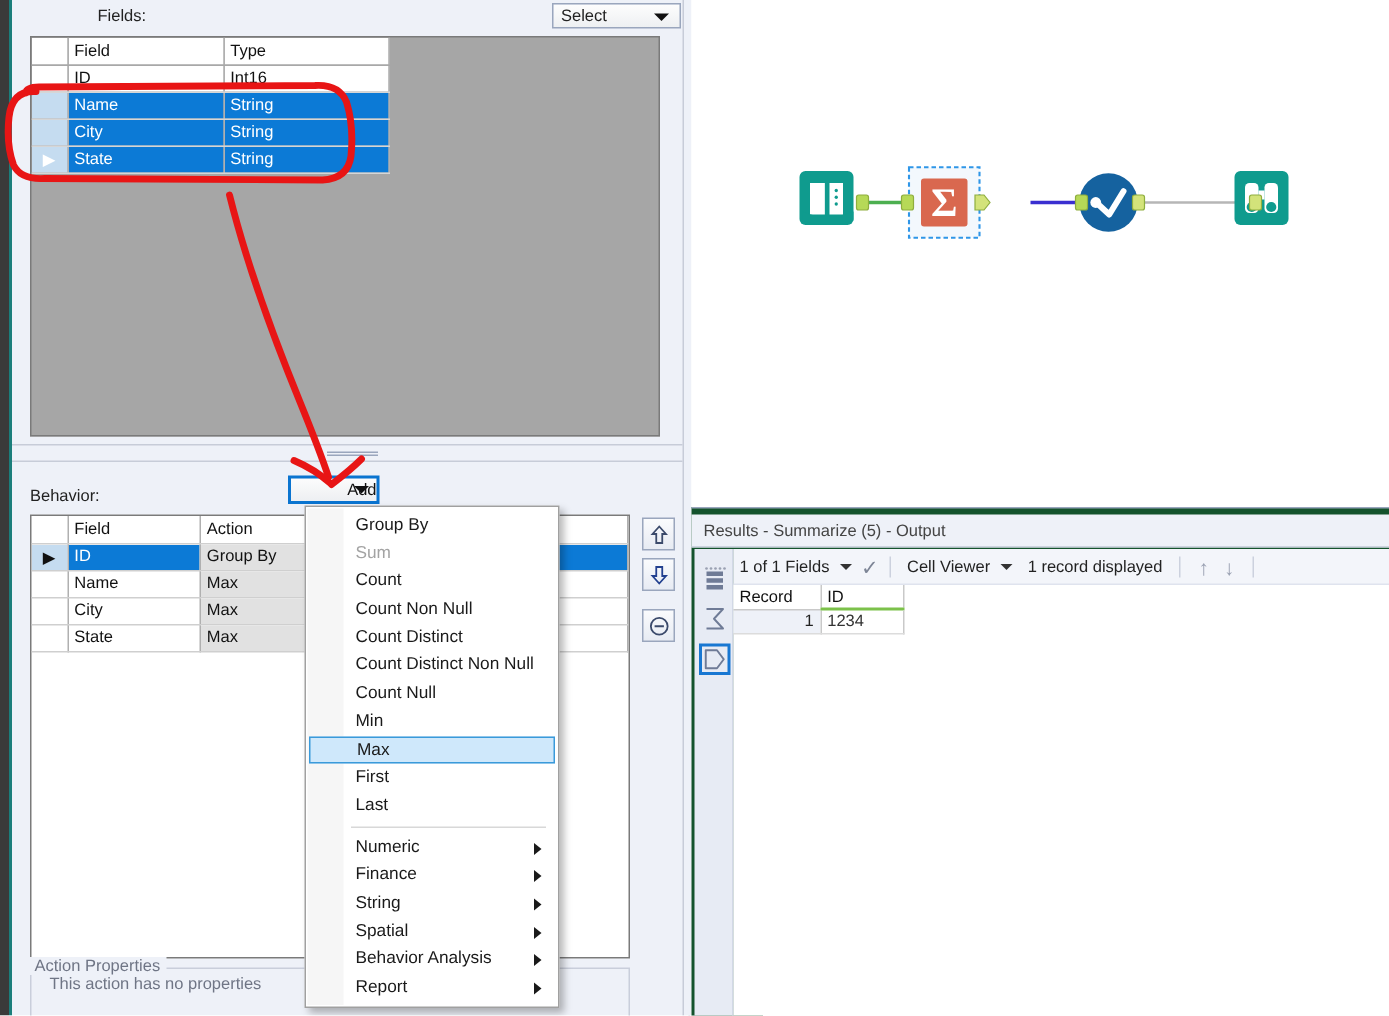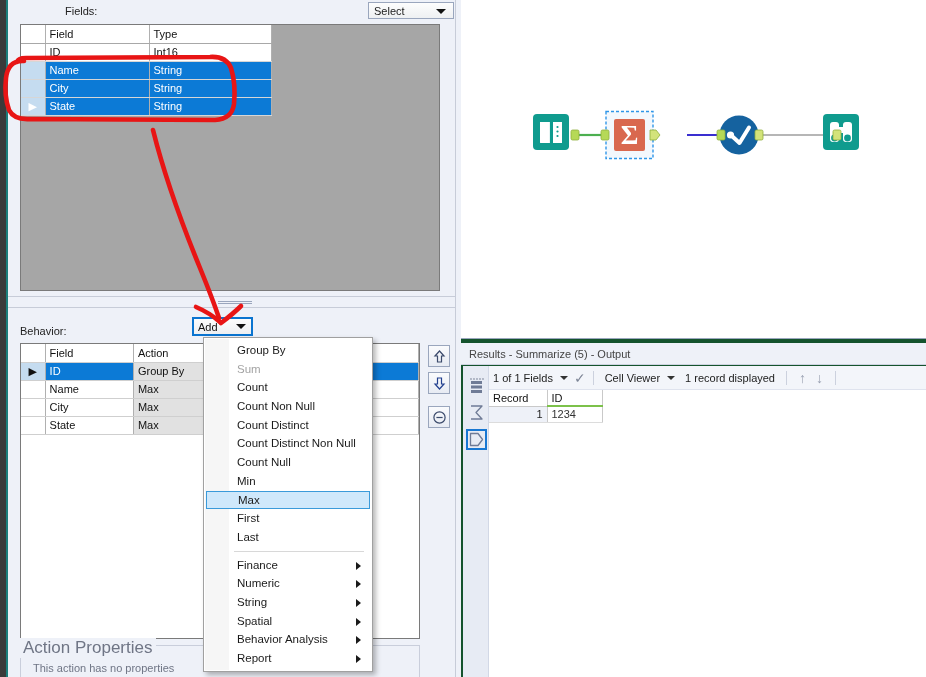--- a/index.html
+++ b/index.html
@@ -57,42 +57,42 @@
   .grid-table { border-collapse:collapse; table-layout:fixed; width:238px; }
   .grid-table td, .grid-table th {
     height:18px; font-size:11px; font-weight:normal;
     border-right:1px solid #b0b0b0; border-bottom:1px solid #d6d6d6;
     padding:0 0 0 4px; text-align:left; overflow:hidden; white-space:nowrap;
     background:#ffffff; color:#111;
   }
   .grid-table th { border-bottom:1px solid #a8a8a8; }
   .col-marker { width:24px; padding:0 !important; text-align:center !important; }
   .col-field  { width:104px; }
-  .col-type   { width:122px; }
+  .col-type   { width:110px; }
   tr.sel td { background:#0c7ad6; color:#ffffff; }
   tr.sel td.col-marker { background:#c5dcf0; }
 
   
   #splitter-h {
     position:absolute; left:8px; top:296px; width:452px; height:12px;
     background:#eef1f8; border-top:1px solid #c7ccd8; border-bottom:1px solid #c7ccd8;
   }
   #splitter-h .grip { position:absolute; left:210px; top:4px; width:34px; height:3px;
     border-top:1px solid #9aa6bd; border-bottom:1px solid #9aa6bd; }
 
   
   #actions-label { left:20px; top:325px; }
   #fields-label { left:20px; top:5px;padding-left:45px; }
 
   #add-button {
     position:absolute; left:192px; top:317px; width:61px; height:19px;
     background:linear-gradient(#fcfcfc,#edeff2);
     border:2px solid #0a74d0;
     display:flex; align-items:center;
-    font-size:11px; color:#111; padding-left:4px; cursor:pointer;
+    font-size:11px; color:#111; padding-left:4px; cursor:pointer;justify-content:flex-end;
   }
   #add-button .caret { position:absolute; right:5px; top:5px; }
 
   #actions-grid {
     position:absolute; left:20px; top:343px; width:400px; height:296px;
     background:#ffffff; border:1px solid #7a7a7a; overflow:hidden;
   }
   .act-table { border-collapse:collapse; table-layout:fixed; width:398px; }
   .act-table td, .act-table th {
     height:18px; font-size:11px; font-weight:normal; color:#111;
@@ -121,24 +121,24 @@
   #btn-down { top:372px; }
   #btn-del  { top:406px; }
 
   
   #action-props {
     position:absolute; left:20px; top:645px; width:400px; height:40px;
     border:1px solid #c9cedb;
   }
   #action-props .legend {
     position:absolute; left:-2px; top:-8px; background:#eef1f8;
-    padding:0 4px; font-size:17px; color:#6f7585;
+    padding:0 4px; font-size:11px; color:#6f7585;
   }
   #action-props .body {
-    position:absolute; left:12px; top:16px; font-size:11px; color:#6f7585;
+    position:absolute; left:12px; top:4px; font-size:11px; color:#6f7585;
   }
 
   
   #add-menu {
     position:absolute; left:203px; top:337px; width:170px;
     background:#ffffff; border:1px solid #a0a0a0;
     box-shadow:3px 3px 5px rgba(0,0,0,0.28);
     padding:3px 0 3px 0; z-index:50;
   }
   #add-menu .gutter {
@@ -349,22 +349,22 @@
   <div class="menu-item"><span>Count</span></div>
   <div class="menu-item"><span>Count Non Null</span></div>
   <div class="menu-item"><span>Count Distinct</span></div>
   <div class="menu-item"><span>Count Distinct Non Null</span></div>
   <div class="menu-item"><span>Count Null</span></div>
   <div class="menu-item"><span>Min</span></div>
   <div class="menu-item active"><span>Max</span></div>
   <div class="menu-item"><span>First</span></div>
   <div class="menu-item"><span>Last</span></div>
   <div class="menu-sep"></div>
+  <div class="menu-item"><span>Numeric</span><span class="submenu-arrow"></span></div>
   <div class="menu-item"><span>Finance</span><span class="submenu-arrow"></span></div>
-  <div class="menu-item"><span>Numeric</span><span class="submenu-arrow"></span></div>
   <div class="menu-item"><span>String</span><span class="submenu-arrow"></span></div>
   <div class="menu-item"><span>Spatial</span><span class="submenu-arrow"></span></div>
   <div class="menu-item"><span>Behavior Analysis</span><span class="submenu-arrow"></span></div>
   <div class="menu-item"><span>Report</span><span class="submenu-arrow"></span></div>
 </div>
 
 <div id="canvas">
   <div id="canvas-inner">
     <svg width="461" height="338" viewBox="0 0 461 338">
 

